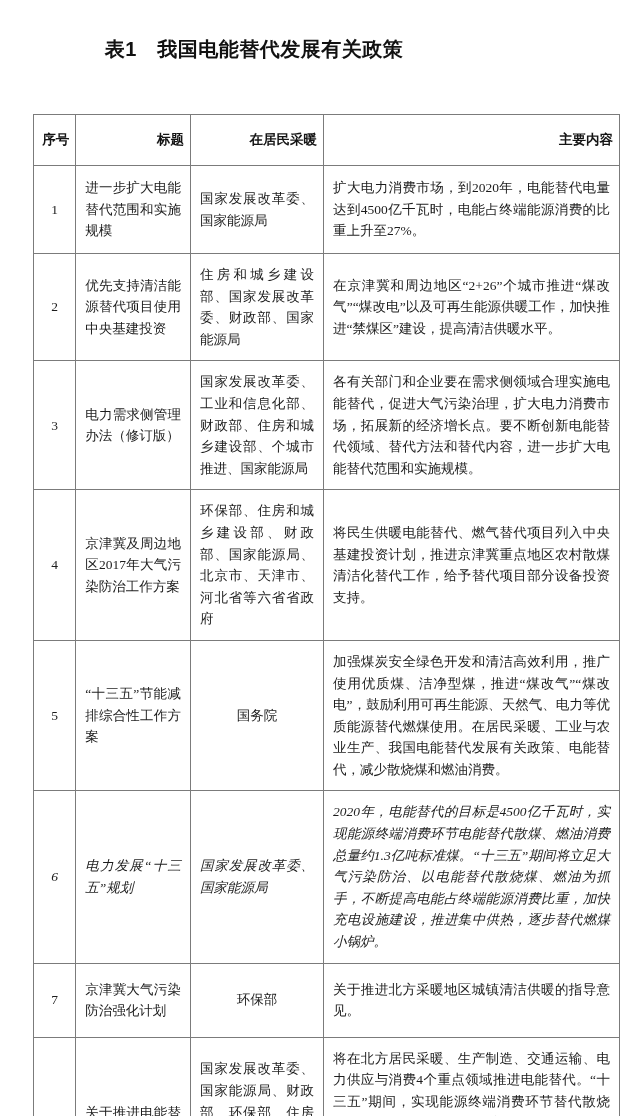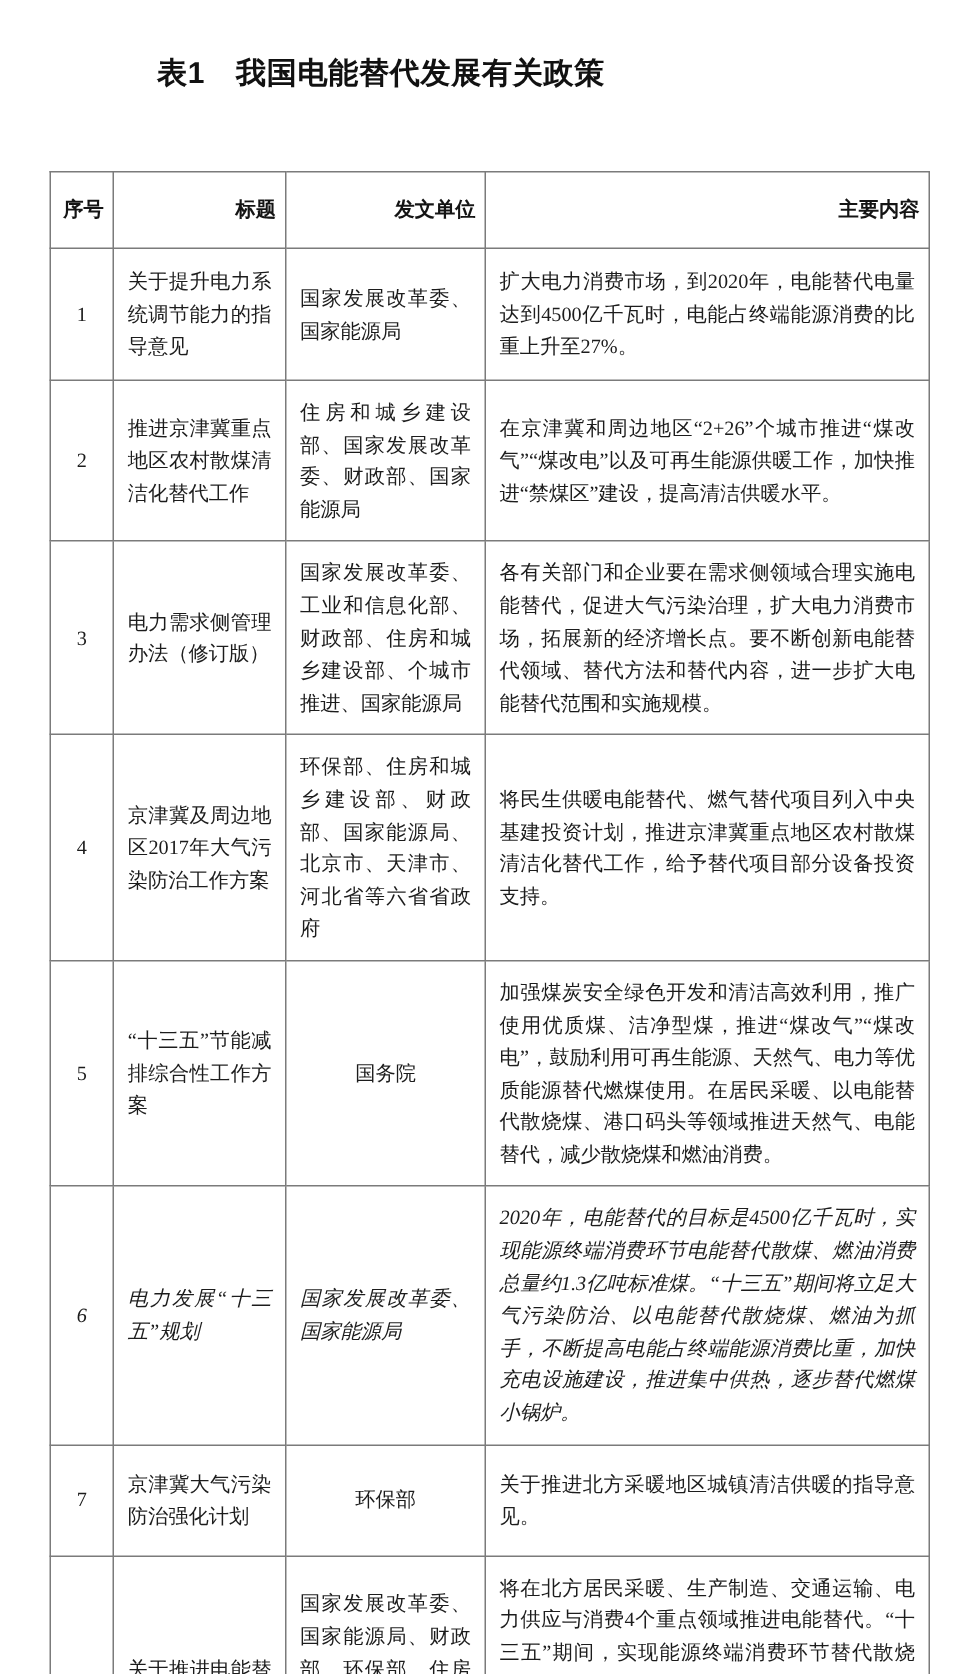--- a/index.html
+++ b/index.html
@@ -98,54 +98,54 @@
       <colgroup>
         <col class="c-no">
         <col class="c-title">
         <col class="c-unit">
         <col class="c-content">
       </colgroup>
       <thead>
         <tr>
           <th>序号</th>
           <th>标题</th>
-          <th>发文单位</th>
+          <th>在居民采暖</th>
           <th>主要内容</th>
         </tr>
       </thead>
       <tbody>
           <tr>
             <td class="col-no">1</td>
-            <td class="col-title">关于提升电力系统调节能力的指导意见</td>
+            <td class="col-title">进一步扩大电能替代范围和实施规模</td>
             <td class="col-unit">国家发展改革委、国家能源局</td>
             <td class="col-content">扩大电力消费市场，到2020年，电能替代电量达到4500亿千瓦时，电能占终端能源消费的比重上升至27%。</td>
           </tr>
           <tr>
             <td class="col-no">2</td>
-            <td class="col-title">推进京津冀重点地区农村散煤清洁化替代工作</td>
+            <td class="col-title">优先支持清洁能源替代项目使用中央基建投资</td>
             <td class="col-unit">住房和城乡建设部、国家发展改革委、财政部、国家能源局</td>
             <td class="col-content">在京津冀和周边地区“2+26”个城市推进“煤改气”“煤改电”以及可再生能源供暖工作，加快推进“禁煤区”建设，提高清洁供暖水平。</td>
           </tr>
           <tr>
             <td class="col-no">3</td>
             <td class="col-title">电力需求侧管理办法（修订版）</td>
             <td class="col-unit">国家发展改革委、工业和信息化部、财政部、住房和城乡建设部、个城市推进、国家能源局</td>
             <td class="col-content">各有关部门和企业要在需求侧领域合理实施电能替代，促进大气污染治理，扩大电力消费市场，拓展新的经济增长点。要不断创新电能替代领域、替代方法和替代内容，进一步扩大电能替代范围和实施规模。</td>
           </tr>
           <tr>
             <td class="col-no">4</td>
             <td class="col-title">京津冀及周边地区2017年大气污染防治工作方案</td>
             <td class="col-unit">环保部、住房和城乡建设部、财政部、国家能源局、北京市、天津市、河北省等六省省政府</td>
             <td class="col-content">将民生供暖电能替代、燃气替代项目列入中央基建投资计划，推进京津冀重点地区农村散煤清洁化替代工作，给予替代项目部分设备投资支持。</td>
           </tr>
           <tr>
             <td class="col-no">5</td>
             <td class="col-title">“十三五”节能减排综合性工作方案</td>
             <td class="col-unit short">国务院</td>
-            <td class="col-content">加强煤炭安全绿色开发和清洁高效利用，推广使用优质煤、洁净型煤，推进“煤改气”“煤改电”，鼓励利用可再生能源、天然气、电力等优质能源替代燃煤使用。在居民采暖、以电能替代散烧煤、港口码头等领域推进天然气、电能替代，减少散烧煤和燃油消费。</td>
+            <td class="col-content">加强煤炭安全绿色开发和清洁高效利用，推广使用优质煤、洁净型煤，推进“煤改气”“煤改电”，鼓励利用可再生能源、天然气、电力等优质能源替代燃煤使用。在居民采暖、工业与农业生产、我国电能替代发展有关政策、电能替代，减少散烧煤和燃油消费。</td>
           </tr>
           <tr>
             <td class="col-no">6</td>
             <td class="col-title">电力发展“十三五”规划</td>
             <td class="col-unit">国家发展改革委、国家能源局</td>
             <td class="col-content">2020年，电能替代的目标是4500亿千瓦时，实现能源终端消费环节电能替代散煤、燃油消费总量约1.3亿吨标准煤。“十三五”期间将立足大气污染防治、以电能替代散烧煤、燃油为抓手，不断提高电能占终端能源消费比重，加快充电设施建设，推进集中供热，逐步替代燃煤小锅炉。</td>
           </tr>
           <tr>
             <td class="col-no">7</td>
             <td class="col-title">京津冀大气污染防治强化计划</td>

